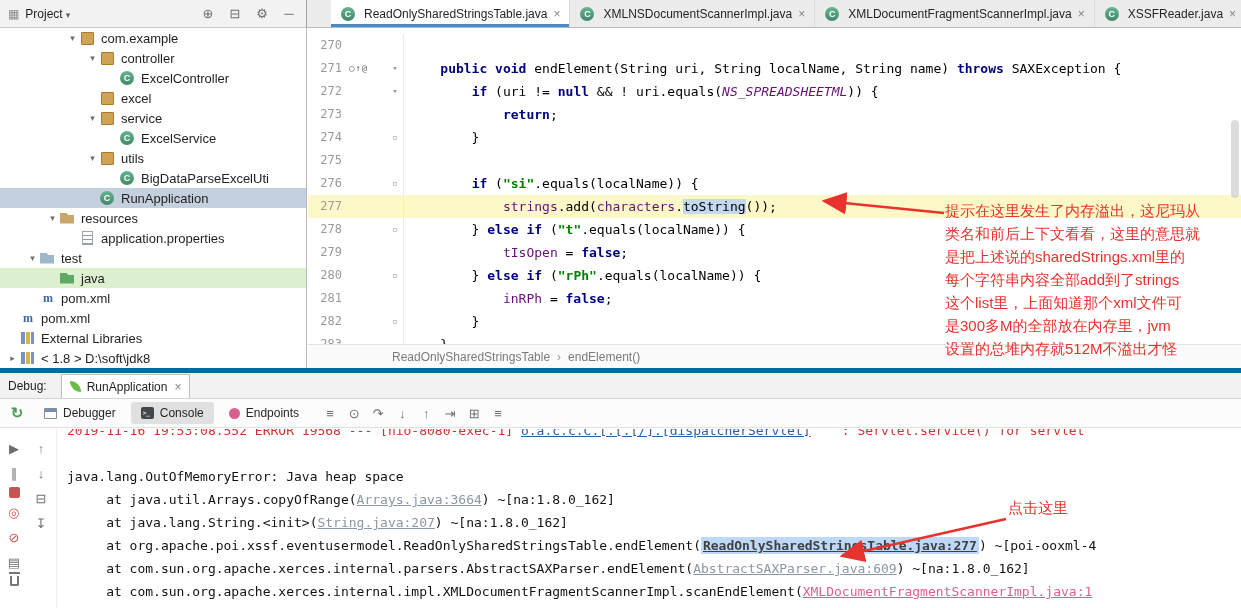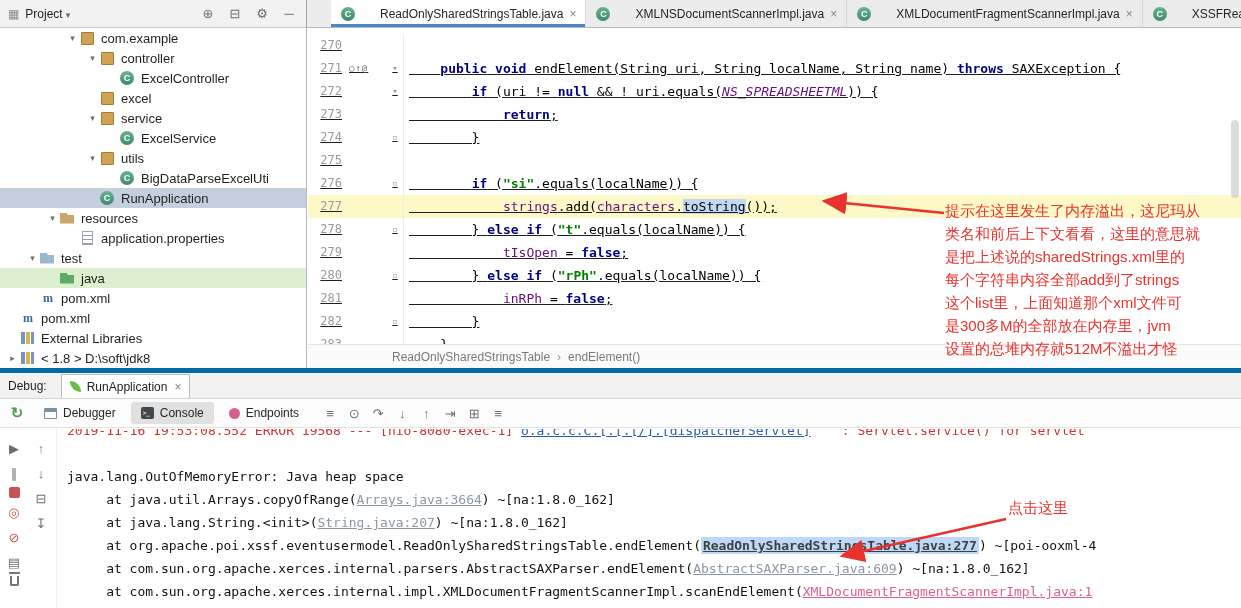--- a/index.html
+++ b/index.html
@@ -13,21 +13,21 @@
   .ph-winicon::before{content:"▦";color:#8a8a8a;font-size:12px;}
   .ph-title{margin:0 3px 0 6px;color:#1f1f1f;}
   .ph-caret::after{content:"▾";color:#666;font-size:9px;}
   .ph-icons{margin-left:auto;display:flex;gap:9px;align-items:center;}
   .tbi{min-width:18px;height:22px;display:inline-flex;align-items:center;justify-content:center;
        color:#6e6e6e;font-size:13px;}
   .tabbar{flex:1;background:#ececec;border-bottom:1px solid #b9b9b9;display:flex;padding-left:24px;overflow:hidden;}
   .etab{height:27px;display:flex;align-items:center;padding:0 9px;font-size:12px;color:#262626;
         border-right:1px solid #d9d9d9;white-space:nowrap;}
   .etab.active{background:#fff;box-shadow:inset 0 -3px 0 #4a88c7;}
-  .etab-l{margin:0 6px 0 21px;}
+  .etab-l{margin:0 6px 0 5px;}
   .etab-x{color:#868686;font-size:12px;}
   .etab-x::before{content:"×";}
 
   
   .proj-tree{position:absolute;left:0;top:28px;width:307px;height:340px;background:#fff;
              border-right:1px solid #b9b9b9;overflow:hidden;font-size:13px;box-sizing:border-box;}
   .trow{height:20px;display:flex;align-items:center;white-space:nowrap;}
   .trow.sel{background:#c4d0dd;}
   .trow.grn{background:#dcefce;}
   .tchev{width:13px;flex:none;color:#6e6e6e;font-size:9px;text-align:center;}
@@ -42,21 +42,21 @@
   .ti-folder-res::before{background:#c9a66b;}
   .ti-folder-test::before{background:#5fa865;}
   .ti-properties::before{content:"";width:9px;height:12px;margin-left:3px;background:#fdfdfd;border:1px solid #9aa7b0;
      background-image:repeating-linear-gradient(to bottom,transparent 0 3px,#8e9aa5 3px 4px);}
   .ti-maven::before{content:"m";font:bold 12px "Liberation Serif",serif;color:#3d6a9e;margin-left:4px;}
   .ti-libraries::before,.ti-jdk::before{content:"";width:13px;height:12px;margin-left:2px;
      background:linear-gradient(90deg,#7a93c1 0 4px,#fff 4px 5px,#d8b44e 5px 9px,#fff 9px 10px,#7a93c1 10px 13px);}
 
   
   .editor{position:absolute;left:308px;top:28px;right:0;height:316px;background:#fff;overflow:hidden;}
-  .code-lines{position:absolute;left:0;right:0;top:0;padding-top:6px;font:13px "DejaVu Sans Mono",monospace;text-decoration:underline;}
+  .code-lines{position:absolute;left:0;right:0;top:0;padding-top:6px;font:13px "DejaVu Sans Mono",monospace;}
   .cl{height:23px;line-height:23px;display:flex;}
   .cl.clhl{background:#fdf8c8;}
   .gut{width:95px;flex:none;display:flex;border-right:1px solid #ececec;}
   .lnum{width:34px;text-align:right;font-size:12px;color:#999;}
   .gic{flex:1;font-size:9px;color:#6b6b6b;display:flex;align-items:center;padding-left:7px;letter-spacing:1px;}
   .fold{width:16px;font-size:9px;color:#9a9a9a;text-align:center;}
   .codet{white-space:pre;padding-left:5px;color:#000;}
   .t-k{color:#000080;font-weight:bold;}
   .t-s{color:#008000;font-weight:bold;}
   .t-f{color:#660e7a;}

